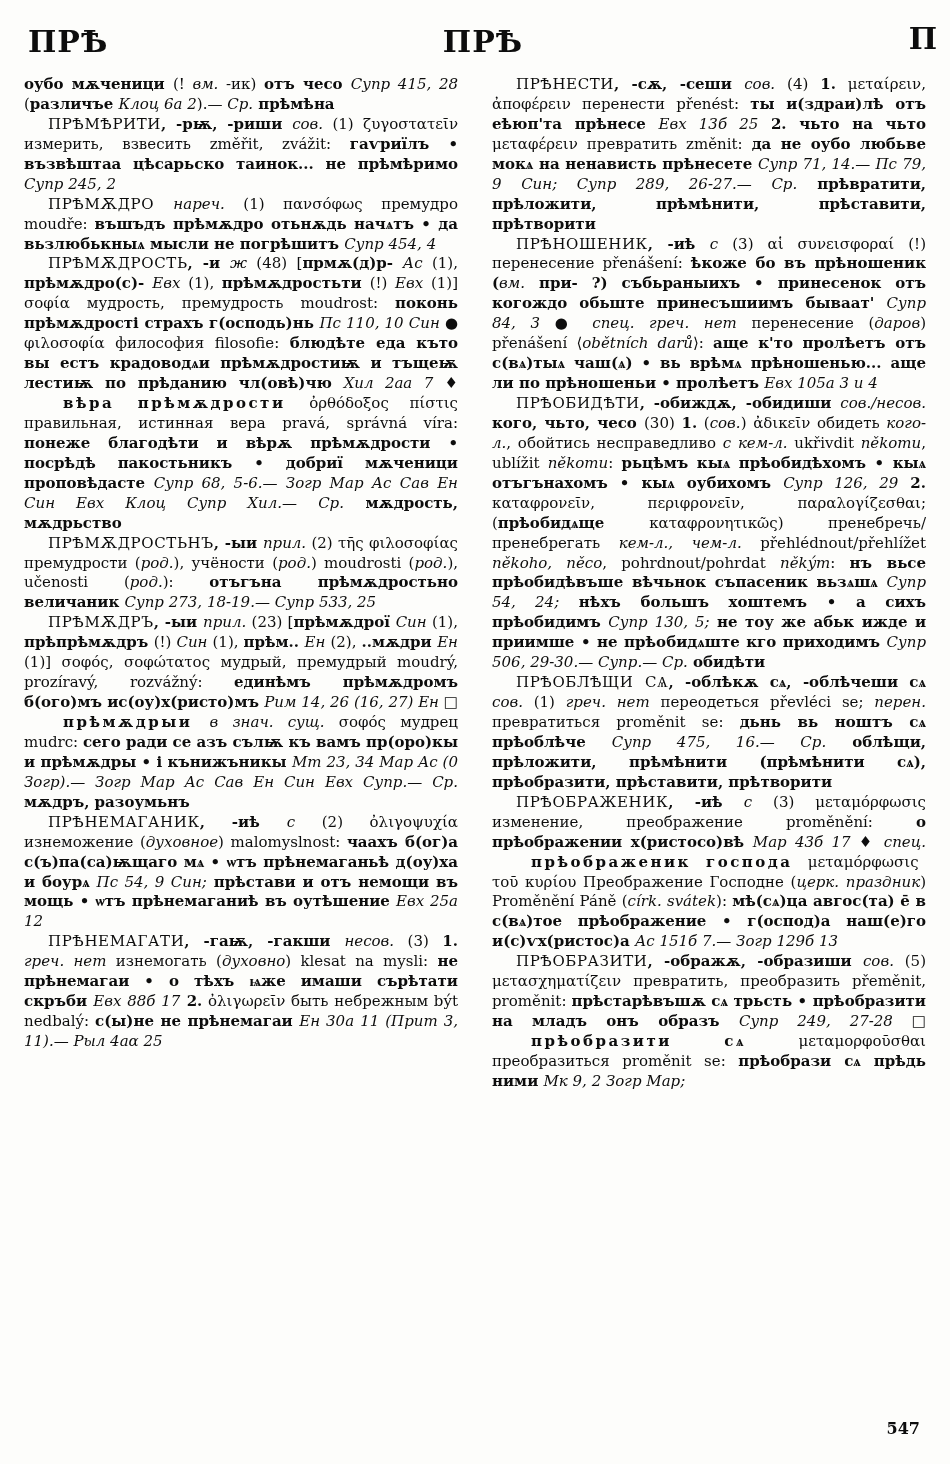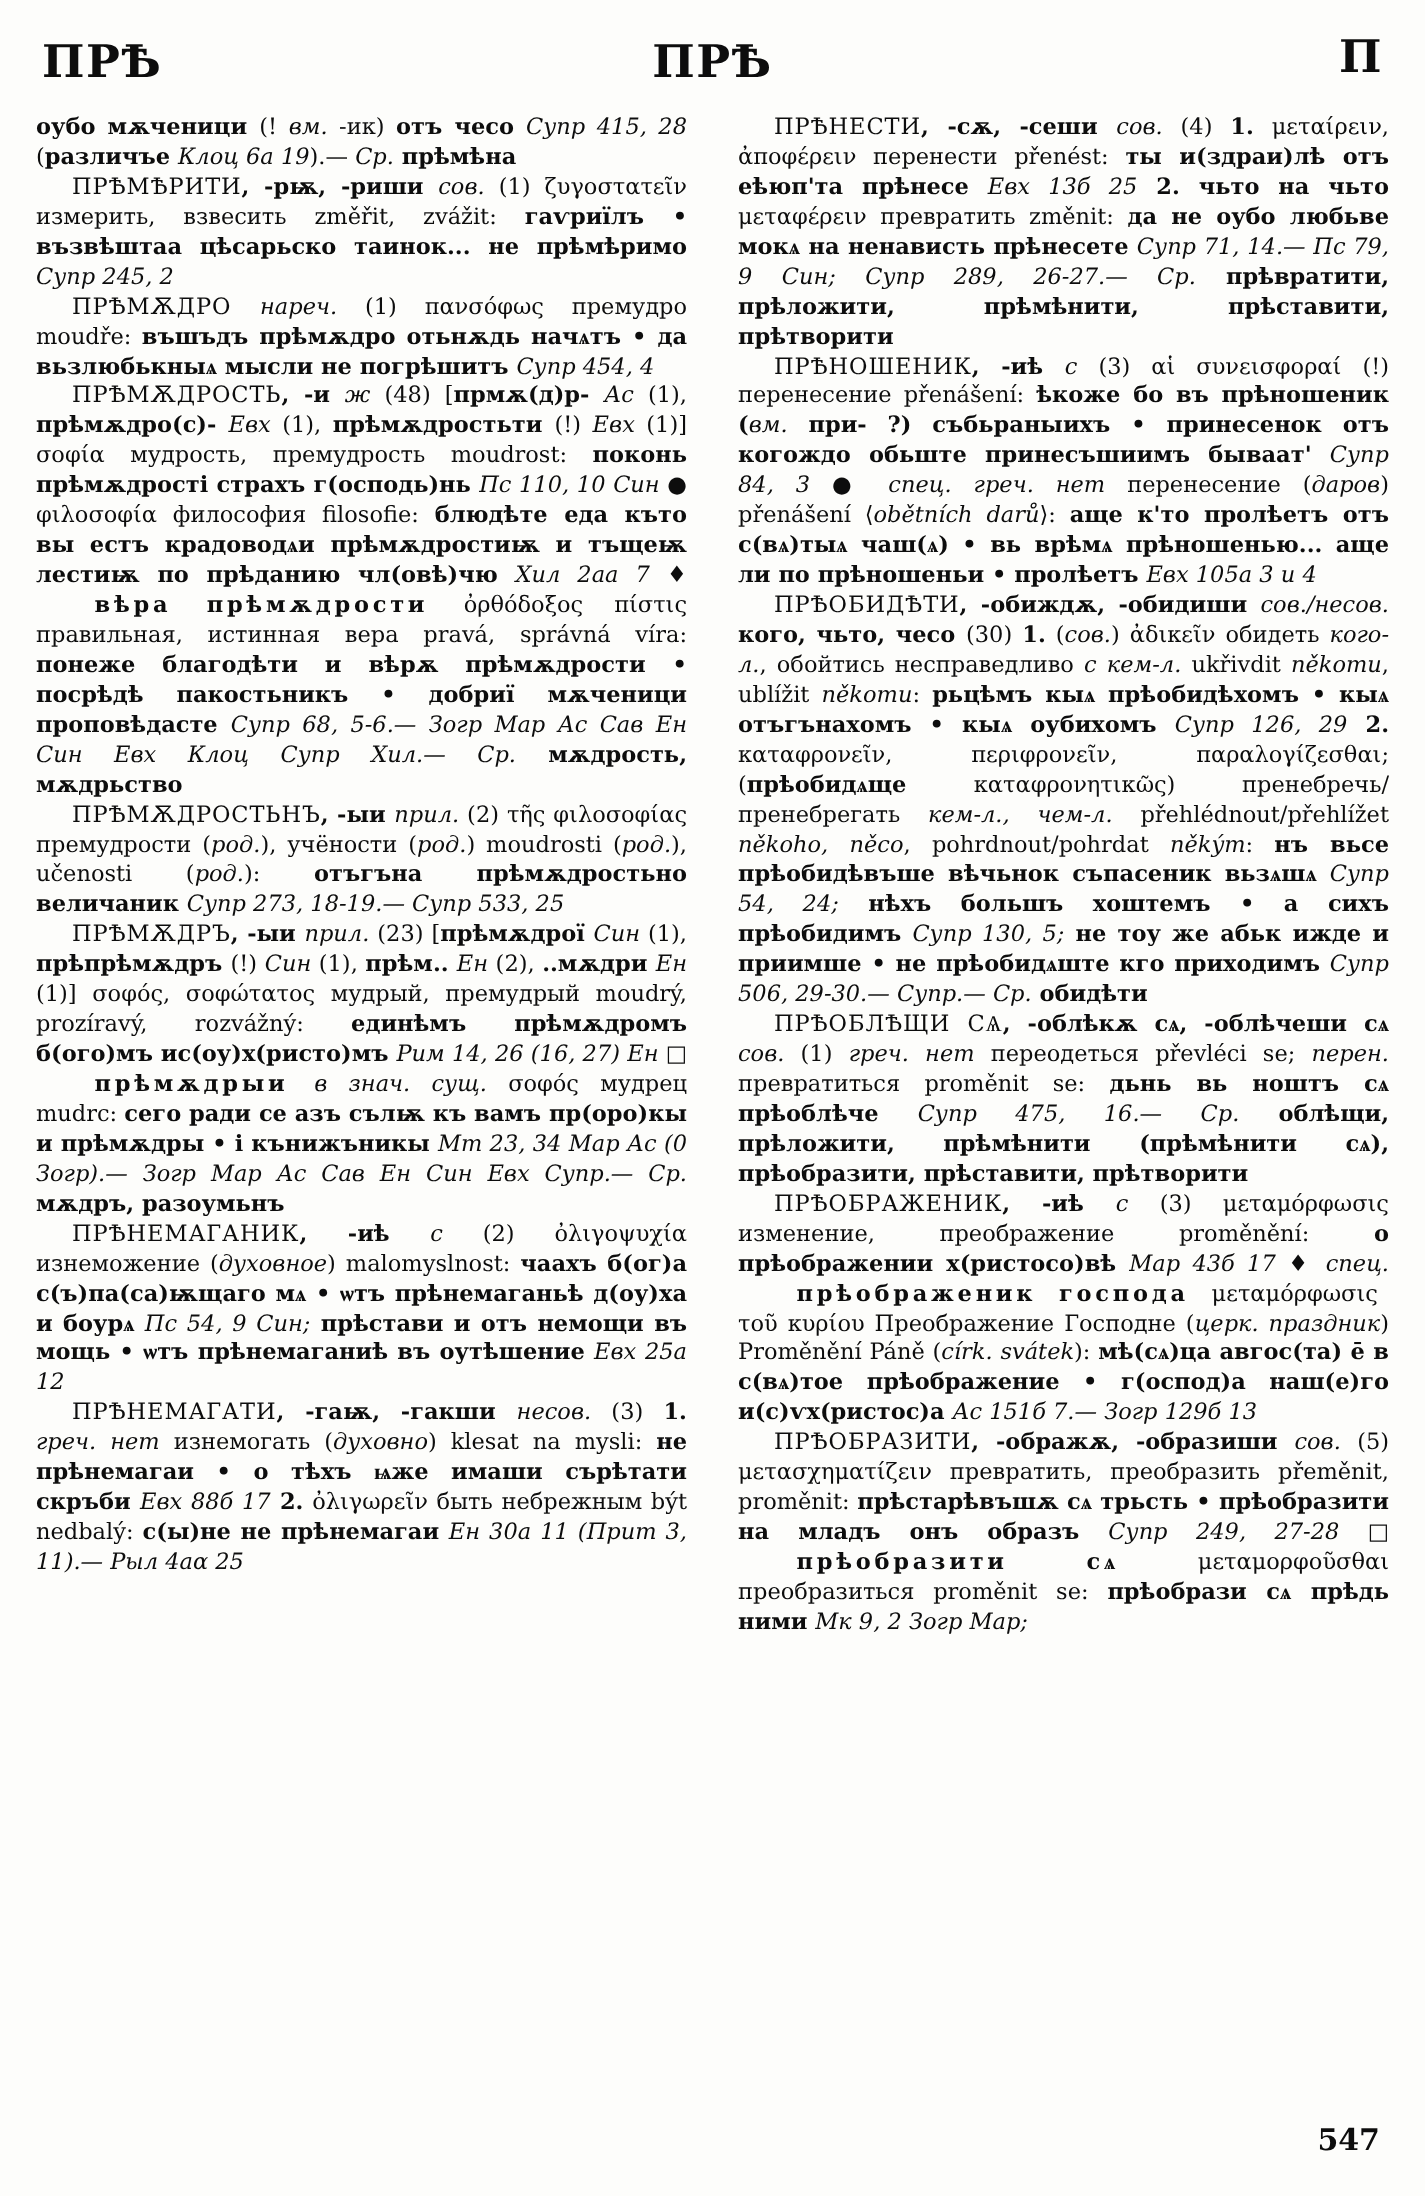--- a/index.html
+++ b/index.html
@@ -3,57 +3,57 @@
 <meta charset="utf-8">
 <style>
   html,body{margin:0;padding:0;background:#e8e8e4;}
   .page{
     width:950px;height:1464px;background:#fdfdfb;color:#0d0d0d;
     position:relative;margin:0 auto;overflow:hidden;
     font-family:"DejaVu Serif","Liberation Serif",serif;
   }
   .runhead{
     display:flex;justify-content:space-between;align-items:flex-start;
-    padding:24px 28px 0 28px;
+    padding:24px 12px 0 28px;
   }
   .runhead .rh{flex:1;font-weight:700;font-size:30px;letter-spacing:1px;}
   .rh-left{text-align:left;}
   .rh-center{text-align:center;}
   .rh-right{text-align:right;font-size:37px;line-height:30px;}
   .columns{
     display:flex;gap:34px;padding:16px 24px 0 24px;
     height:1330px;overflow:hidden;
   }
   .col{flex:1;min-width:0;text-align:justify;
     font-size:15px;line-height:1.33;
     -webkit-hyphens:none;hyphens:none;}
   .entry{margin:0;text-indent:1.6em;}
   .entry.cont{text-indent:0;}
   .hw{font-weight:400;letter-spacing:0.6px;}
   .ocs{font-weight:700;}
   .it{font-style:italic;}
   .sp{letter-spacing:2.5px;margin-left:39px;}
   .pagenum{
     position:absolute;right:30px;bottom:26px;
-    font-weight:700;font-size:20px;
+    font-weight:700;font-size:16px;
   }
 </style>
 </head>
 <body>
 
 <div class="page">
   <div class="runhead">
     <div class="rh rh-left">ПРѢ</div>
     <div class="rh rh-center">ПРѢ</div>
     <div class="rh rh-right">П</div>
   </div>
 
   <div class="columns">
     <div class="col">
-        <p class="entry cont"><span class="ocs">оубо мѫченици </span><span>(! </span><span class="it">вм.</span><span> -ик) </span><span class="ocs">отъ чесо </span><span class="it">Супр 415, 28</span><span> (</span><span class="ocs">различъе </span><span class="it">Клоц 6а 19</span><span>).— </span><span class="it">Ср.</span><span class="ocs"> прѣмѣна</span></p>
+        <p class="entry cont"><span class="ocs">оубо мѫченици </span><span>(! </span><span class="it">вм.</span><span> -ик) </span><span class="ocs">отъ чесо </span><span class="it">Супр 415, 28</span><span> (</span><span class="ocs">различъе </span><span class="it">Клоц 6а 2</span><span>).— </span><span class="it">Ср.</span><span class="ocs"> прѣмѣна</span></p>
         <p class="entry"><span class="hw">ПРѢМѢРИТИ</span><span class="ocs">, -рѭ, -риши </span><span class="it">сов.</span><span> (1) ζυγοστατεῖν измерить, взвесить změřit, zvážit: </span><span class="ocs">гаѵриїлъ • възвѣштаа цѣсарьско таинок... не прѣмѣримо </span><span class="it">Супр 245, 2</span></p>
         <p class="entry"><span class="hw">ПРѢМѪДРО </span><span class="it">нареч.</span><span> (1) πανσόφως премудро moudře: </span><span class="ocs">въшъдъ прѣмѫдро отьнѫдь начѧтъ • да вьзлюбькныѧ мысли не погрѣшитъ </span><span class="it">Супр 454, 4</span></p>
         <p class="entry"><span class="hw">ПРѢМѪДРОСТЬ</span><span class="ocs">, -и </span><span class="it">ж</span><span> (48) [</span><span class="ocs">прмѫ(д)р- </span><span class="it">Ас</span><span> (1), </span><span class="ocs">прѣмѫдро(с)- </span><span class="it">Евх</span><span> (1), </span><span class="ocs">прѣмѫдростьти </span><span>(!) </span><span class="it">Евх</span><span> (1)] σοφία мудрость, премудрость moudrost: </span><span class="ocs">поконь прѣмѫдрості страхъ г(осподь)нь </span><span class="it">Пс 110, 10 Син</span><span> ● φιλοσοφία философия filosofie: </span><span class="ocs">блюдѣте еда къто вы естъ крадоводѧи прѣмѫдростиѭ и тъщеѭ лестиѭ по прѣданию чл(овѣ)чю </span><span class="it">Хил 2аа 7</span><span> ♦ </span><span class="ocs sp">вѣра прѣмѫдрости </span><span>ὀρθόδοξος πίστις правильная, истинная вера pravá, správná víra: </span><span class="ocs">понеже благодѣти и вѣрѫ прѣмѫдрости • посрѣдѣ пакостьникъ • добриї мѫченици проповѣдасте </span><span class="it">Супр 68, 5-6.— Зогр Мар Ас Сав Ен Син Евх Клоц Супр Хил.— Ср.</span><span class="ocs"> мѫдрость, мѫдрьство</span></p>
         <p class="entry"><span class="hw">ПРѢМѪДРОСТЬНЪ</span><span class="ocs">, -ыи </span><span class="it">прил.</span><span> (2) τῆς φιλοσοφίας премудрости (</span><span class="it">род.</span><span>), учёности (</span><span class="it">род.</span><span>) moudrosti (</span><span class="it">род.</span><span>), učenosti (</span><span class="it">род.</span><span>): </span><span class="ocs">отъгъна прѣмѫдростьно величаник </span><span class="it">Супр 273, 18-19.— Супр 533, 25</span></p>
         <p class="entry"><span class="hw">ПРѢМѪДРЪ</span><span class="ocs">, -ыи </span><span class="it">прил.</span><span> (23) [</span><span class="ocs">прѣмѫдрої </span><span class="it">Син</span><span> (1), </span><span class="ocs">прѣпрѣмѫдръ </span><span>(!) </span><span class="it">Син</span><span> (1), </span><span class="ocs">прѣм.. </span><span class="it">Ен</span><span> (2), </span><span class="ocs">..мѫдри </span><span class="it">Ен</span><span> (1)] σοφός, σοφώτατος мудрый, премудрый moudrý, prozíravý, rozvážný: </span><span class="ocs">единѣмъ прѣмѫдромъ б(ого)мъ ис(оу)х(ристо)мъ </span><span class="it">Рим 14, 26 (16, 27) Ен</span><span> □ </span><span class="ocs sp">прѣмѫдрыи </span><span class="it">в знач. сущ.</span><span> σοφός мудрец mudrc: </span><span class="ocs">сего ради се азъ сълѭ къ вамъ пр(оро)кы и прѣмѫдры • і кънижъникы </span><span class="it">Мт 23, 34 Мар Ас (0 Зогр).— Зогр Мар Ас Сав Ен Син Евх Супр.— Ср.</span><span class="ocs"> мѫдръ, разоумьнъ</span></p>
         <p class="entry"><span class="hw">ПРѢНЕМАГАНИК</span><span class="ocs">, -иѣ </span><span class="it">с</span><span> (2) ὀλιγοψυχία изнеможение (</span><span class="it">духовное</span><span>) malomyslnost: </span><span class="ocs">чаахъ б(ог)а с(ъ)па(са)ѭщаго мѧ • ѡтъ прѣнемаганьѣ д(оу)ха и боурѧ </span><span class="it">Пс 54, 9 Син;</span><span class="ocs"> прѣстави и отъ немощи въ мощь • ѡтъ прѣнемаганиѣ въ оутѣшение </span><span class="it">Евх 25а 12</span></p>
         <p class="entry"><span class="hw">ПРѢНЕМАГАТИ</span><span class="ocs">, -гаѭ, -гакши </span><span class="it">несов.</span><span> (3) </span><span class="ocs">1. </span><span class="it">греч. нет</span><span> изнемогать (</span><span class="it">духовно</span><span>) klesat na mysli: </span><span class="ocs">не прѣнемагаи • о тѣхъ ѩже имаши сърѣтати скръби </span><span class="it">Евх 88б 17</span><span class="ocs"> 2.</span><span> ὀλιγωρεῖν быть небрежным být nedbalý: </span><span class="ocs">с(ы)не не прѣнемагаи </span><span class="it">Ен 30а 11 (Прит 3, 11).— Рыл 4аα 25</span></p>
       </div>
     <div class="col">
         <p class="entry"><span class="hw">ПРѢНЕСТИ</span><span class="ocs">, -сѫ, -сеши </span><span class="it">сов.</span><span> (4) </span><span class="ocs">1.</span><span> μεταίρειν, ἀποφέρειν перенести přenést: </span><span class="ocs">ты и(здраи)лѣ отъ еѣюп'та прѣнесе </span><span class="it">Евх 13б 25</span><span class="ocs"> 2. чьто на чьто </span><span>μεταφέρειν превратить změnit: </span><span class="ocs">да не оубо любьве мокѧ на ненависть прѣнесете </span><span class="it">Супр 71, 14.— Пс 79, 9 Син; Супр 289, 26-27.— Ср.</span><span class="ocs"> прѣвратити, прѣложити, прѣмѣнити, прѣставити, прѣтворити</span></p>

